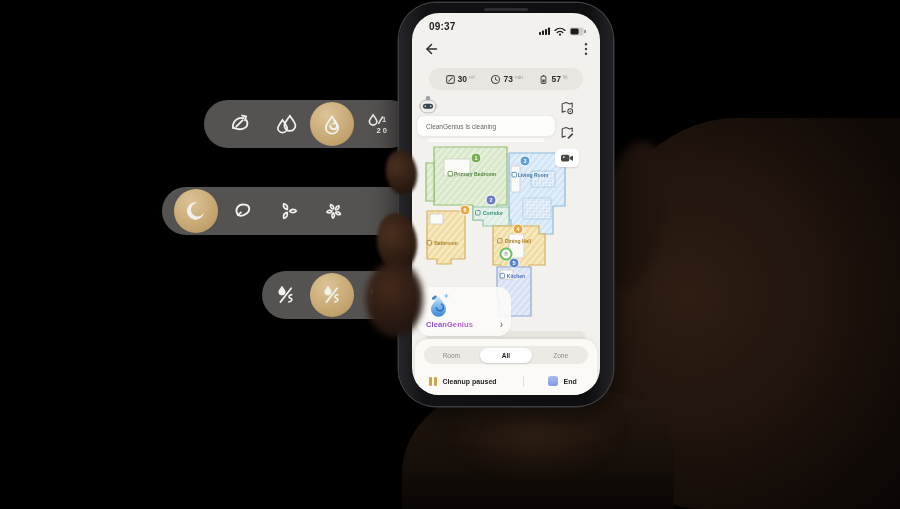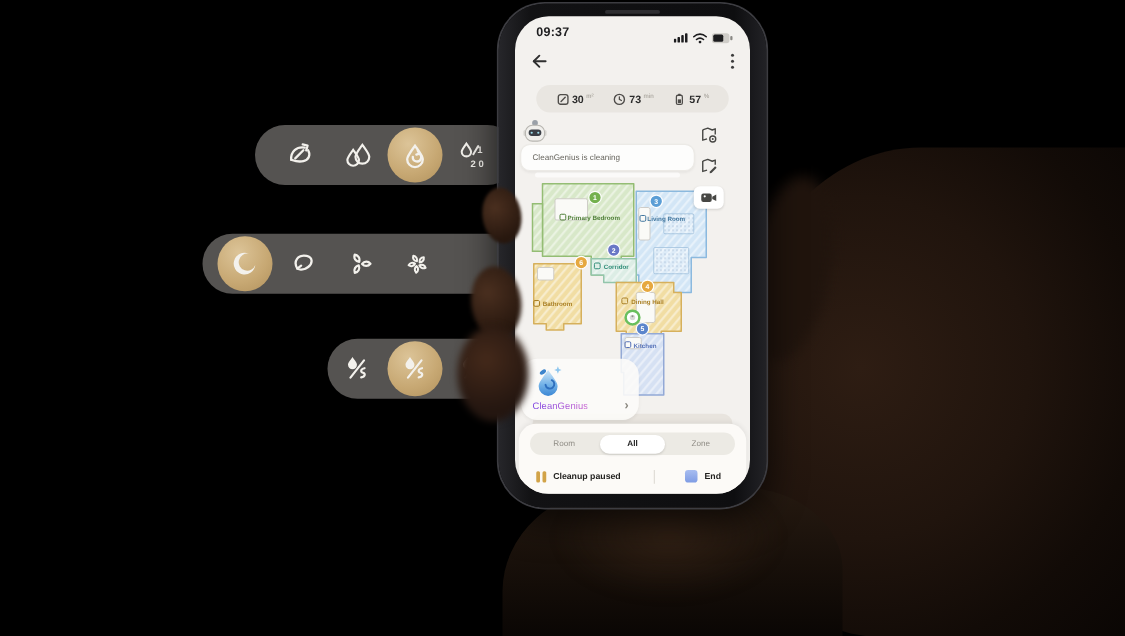--- a/index.html
+++ b/index.html
@@ -40,21 +40,21 @@
 
   .tools{position:absolute;left:142px;top:86px;width:26px;display:flex;flex-direction:column;gap:7px;align-items:center;z-index:6;}
   .tool{width:24px;height:18px;display:flex;align-items:center;justify-content:center;border-radius:5px;cursor:pointer;}
   .tool.chip{background:#fff;box-shadow:0 1px 2px rgba(0,0,0,.12);}
 
   .mapsvg{position:absolute;left:0;top:0;z-index:1;}
 
   .cg-chip{position:absolute;left:5px;top:274px;width:94px;height:49px;background:rgba(252,251,248,.9);border-radius:13px;
      box-shadow:0 1px 3px rgba(0,0,0,.05);z-index:6;cursor:pointer;}
   .cg-drop{position:absolute;left:9px;top:3px;}
-  .cg-label{position:absolute;left:9px;bottom:7px;font-size:7.5px;font-weight:400;
+  .cg-label{position:absolute;left:9px;bottom:7px;font-size:7.5px;font-weight:700;
      background:linear-gradient(90deg,#7a3fe0,#c65ecf);-webkit-background-clip:text;background-clip:text;color:transparent;letter-spacing:.1px;}
   .cg-chevron{position:absolute;right:8px;bottom:6px;font-size:10px;color:#8b8880;font-weight:600;}
 
   .sheet-behind{position:absolute;left:14px;top:318px;width:160px;height:16px;border-radius:8px;background:#e8e4de;z-index:5;}
   .sheet{position:absolute;left:3px;top:326px;width:182px;height:56px;background:#fcfaf7;border-radius:14px 14px 0 0;
      box-shadow:0 -1px 4px rgba(0,0,0,.06);z-index:7;}
   .tabs{position:absolute;left:9px;top:7px;width:164px;height:18px;border-radius:9px;background:#eceae4;display:flex;}
   .tab{flex:1;display:flex;align-items:center;justify-content:center;font-size:6.5px;color:#8f8c85;cursor:pointer;border-radius:8px;margin:1.5px;}
   .tab.selected{background:#fff;color:#1c1c1c;font-weight:700;box-shadow:0 1px 2px rgba(0,0,0,.14);}
   .controls{position:absolute;left:14px;right:14px;top:33px;height:18px;display:flex;align-items:center;}

